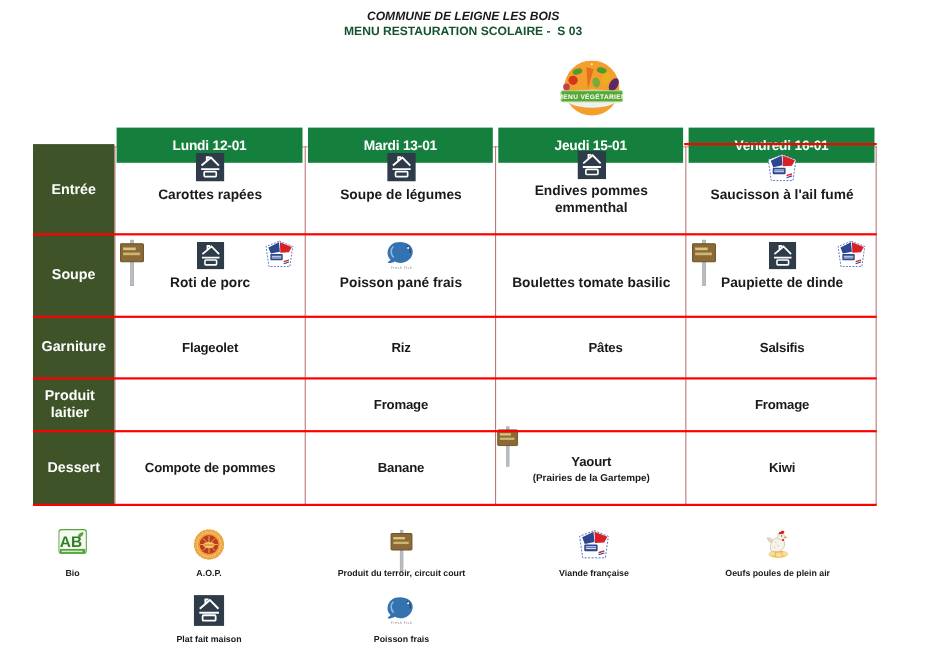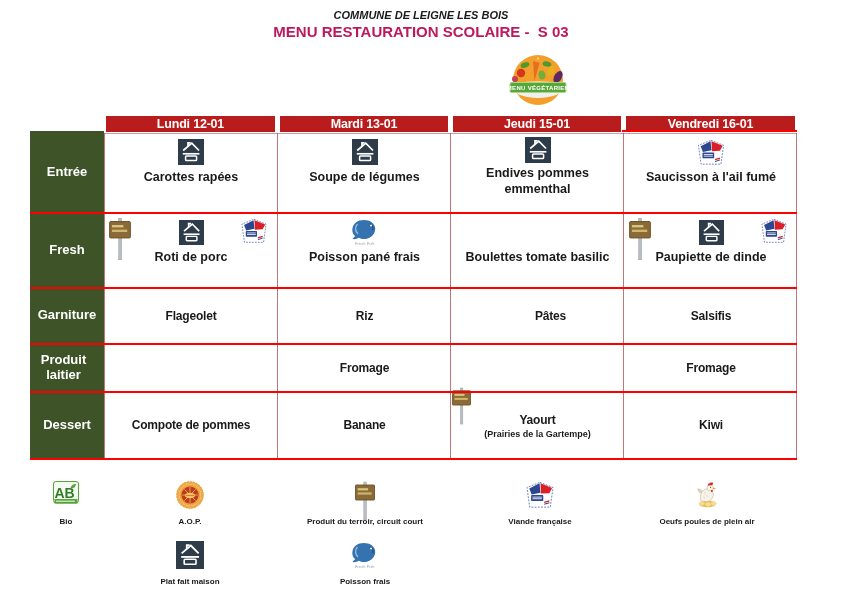--- a/index.html
+++ b/index.html
@@ -3,29 +3,29 @@
 <meta charset="utf-8">
 <style>
   * { margin:0; padding:0; box-sizing:border-box; }
   html,body { background:#fff; }
   body { width:842px; height:595px; font-family:"Liberation Sans",sans-serif; }
   .page { position:relative; width:842px; height:595px; overflow:hidden; background:#fff; }
 
   .subtitle { position:absolute; top:9px; left:0; width:100%; text-align:center;
               font-size:11px; font-weight:bold; font-style:italic; color:#1a1a1a; }
   .title { position:absolute; top:23px; left:0; width:100%; text-align:center;
-           font-size:15px; font-weight:bold; color:#be185d; white-space:pre; }
+           font-size:11px; font-weight:bold; color:#14532d; white-space:pre; }
 
   .veg-logo { position:absolute; left:503px; top:55px; width:70px; height:54px; }
 
   .menu-table { position:absolute; left:30px; top:116px; width:767px; height:350px; }
   .green-col { position:absolute; left:0; top:15px; width:74px; height:328px; background:#3E5327; }
   .row-label { position:absolute; left:0; width:74px; display:flex; align-items:center; justify-content:center;
                color:#fff; font-weight:bold; font-size:13px; text-align:center; line-height:1.15; z-index:3; }
-  .day-header { position:absolute; top:0; height:16px; background:#b91c1c; color:#fff; font-weight:bold;
+  .day-header { position:absolute; top:0; height:32px; background:#15803d; color:#fff; font-weight:bold;
                 font-size:12.5px; display:flex; align-items:center; justify-content:center;
                 letter-spacing:-0.2px; z-index:2; }
   .vline { position:absolute; width:1px; top:17px; height:326px; background:rgba(168,72,72,.75); z-index:1; }
   .hline-top { position:absolute; left:74px; width:693px; top:17px; height:1px; background:rgba(168,72,72,.55); z-index:1; }
   .redline { position:absolute; left:0; width:767px; height:2px; background:#FE0000; z-index:5; }
   .redline.vend { left:592px; width:175px; top:14px; z-index:6; }
 
   .cell { position:absolute; display:flex; flex-direction:column; align-items:center; z-index:2; }
   .cell .icons { height:30px; margin-top:3px; display:flex; align-items:center; justify-content:center;
                  gap:5px; width:100%; position:relative; }
@@ -142,21 +142,21 @@
   <div class="menu-table">
 
     <div class="green-col"></div>
 
     <div class="day-header" style="left:76px;width:169px;">Lundi 12-01</div>
     <div class="day-header" style="left:250px;width:168px;">Mardi 13-01</div>
     <div class="day-header" style="left:423px;width:168px;">Jeudi 15-01</div>
     <div class="day-header" style="left:596px;width:169px;">Vendredi 16-01</div>
 
     <div class="row-label" style="top:17px;height:79px;">Entrée</div>
-    <div class="row-label" style="top:97px;height:74px;">Fresh</div>
+    <div class="row-label" style="top:97px;height:74px;">Soupe</div>
     <div class="row-label" style="top:172px;height:55px;">Garniture</div>
     <div class="row-label" style="top:228px;height:47px;width:60px;padding-left:7px;">Produit laitier</div>
     <div class="row-label" style="top:276px;height:66px;">Dessert</div>
 
     <div class="hline-top"></div>
     <div class="vline" style="left:74px;"></div>
     <div class="vline" style="left:247px;"></div>
     <div class="vline" style="left:420px;"></div>
     <div class="vline" style="left:593px;"></div>
     <div class="vline" style="left:766px;"></div>

